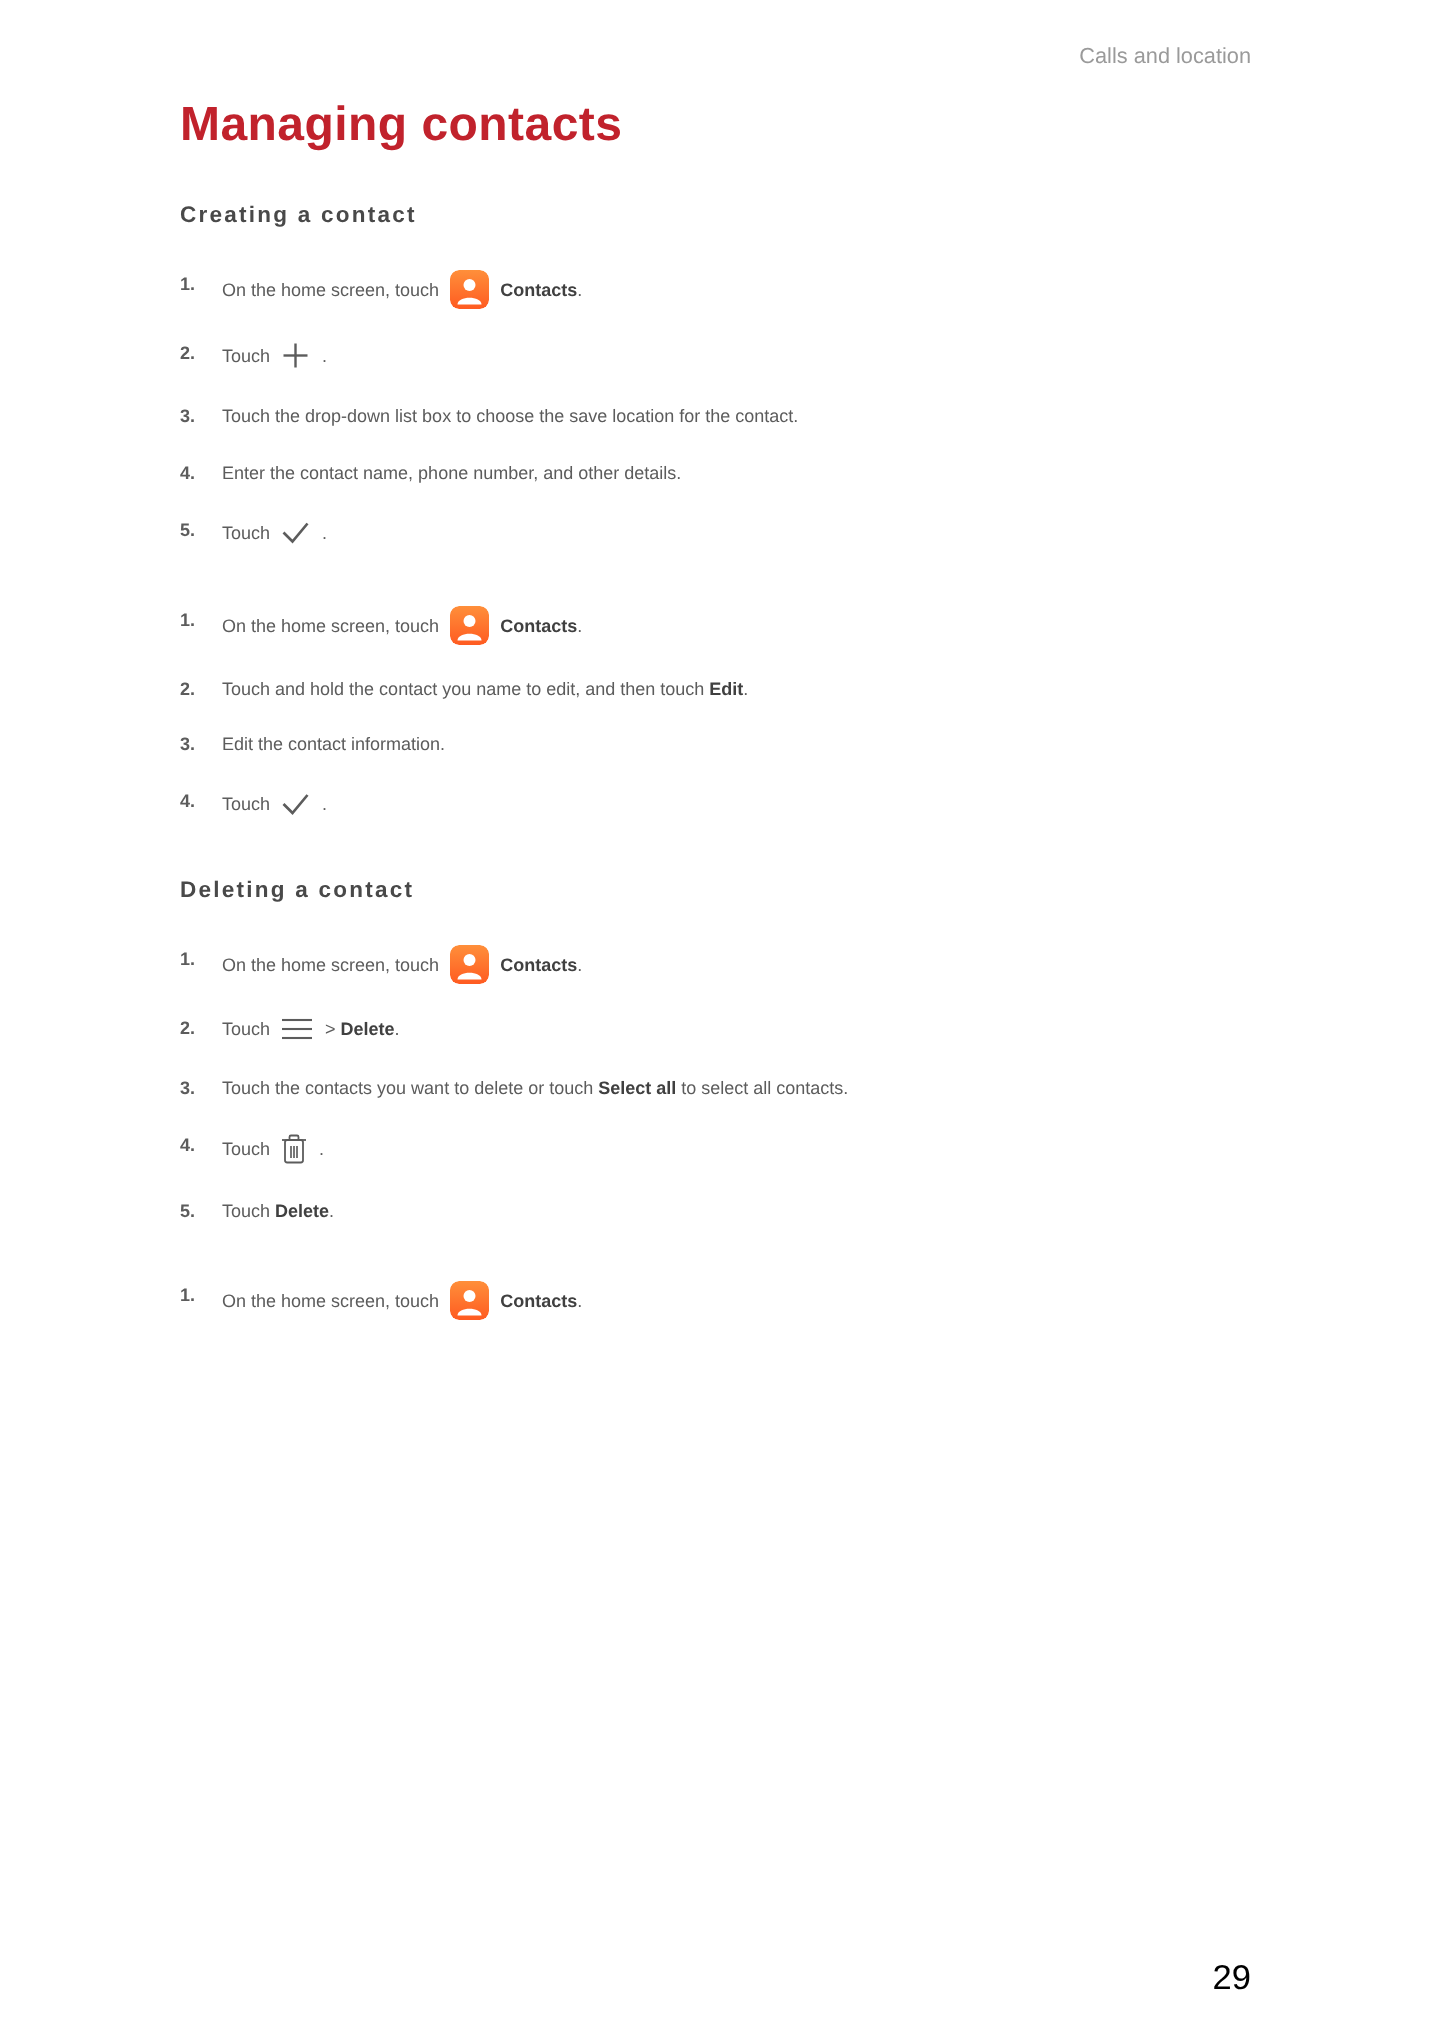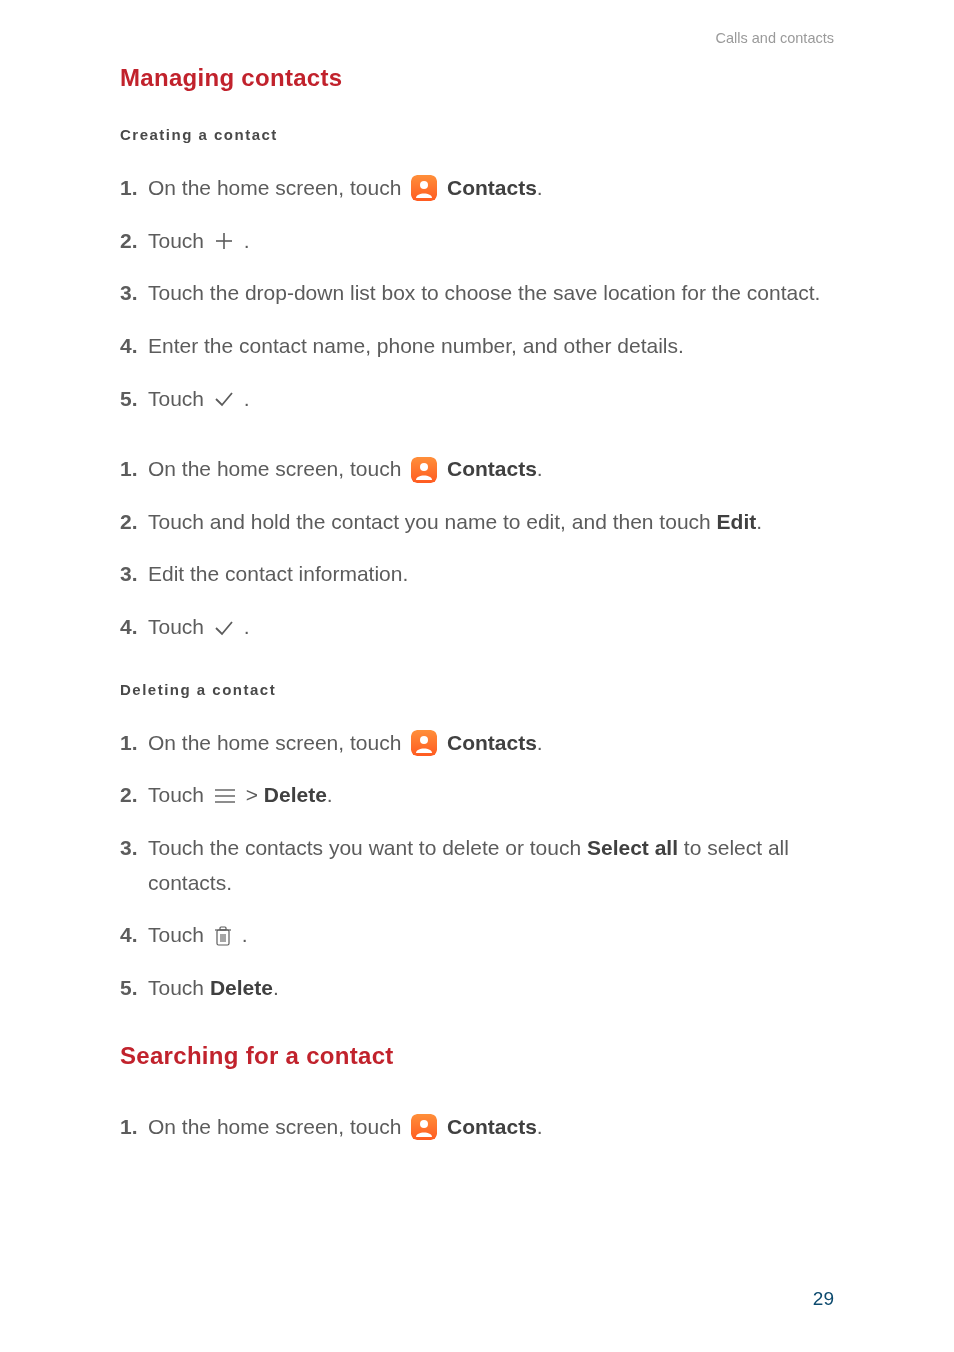--- a/index.html
+++ b/index.html
@@ -18,21 +18,21 @@
     position: relative;
   }
   .running-head {
     text-align: right;
     font-size: 14.5px;
     color: #9a9a9a;
     margin-bottom: 18px;
   }
   h1.doc-h1 {
     color: #c1222c;
-    font-size: 24px;
+    font-size: 32px;
     font-weight: 700;
     margin: 0 0 34px 0;
     letter-spacing: 0.3px;
   }
   h2.doc-h2 {
     color: #494949;
     font-size: 15px;
     font-weight: 700;
     margin: 0 0 28px 0;
     letter-spacing: 1.5px;
@@ -40,21 +40,21 @@
   ol.steps {
     list-style: none;
     padding: 0;
     margin: 0 0 36px 0;
     counter-reset: step;
   }
   ol.steps > li {
     counter-increment: step;
     position: relative;
     padding-left: 28px;
-    font-size: 21px;
+    font-size: 12px;
     line-height: 1.65;
     color: #5c5c5c;
     margin-bottom: 18px;
   }
   ol.steps > li::before {
     content: counter(step) ".";
     position: absolute;
     left: 0;
     top: 0;
     font-weight: 700;
@@ -77,31 +77,31 @@
   .contacts-icon svg { display: block; }
   .plus-icon, .check-icon, .menu-icon, .trash-icon {
     display: inline-block;
     vertical-align: middle;
     margin: 0 3px 2px 3px;
   }
   .plus-icon svg, .check-icon svg, .menu-icon svg, .trash-icon svg { display:block; }
   .page-number {
     position: absolute;
     right: 120px;
-    bottom: 42px;
-    font-size: 19px;
-    color: #0c4a6e;
+    bottom: 20px;
+    font-size: 23px;
+    color: #000000;
   }
 </style>
 </head>
 <body>
 
 <div class="page">
 
-  <div class="running-head">Calls and contacts</div>
+  <div class="running-head">Calls and location</div>
 
   <h1 class="doc-h1">Managing contacts</h1>
 
   <h2 class="doc-h2">Creating  a  contact</h2>
 
   <ol class="steps">
     <li>
       <span>On the home screen, touch </span>
       <span class="contacts-icon">
         <svg viewBox="0 0 26 26" width="26" height="26">
@@ -226,21 +226,20 @@
         </svg>
       </span>
       <span>.</span>
     </li>
 
     <li>
       <span>Touch </span><span class="strong">Delete</span><span>.</span>
     </li>
   </ol>
 
-  <h1 class="doc-h1" style="margin-top:20px; margin-bottom:40px;">Searching for a contact</h1>
 
   <ol class="steps">
     <li>
       <span>On the home screen, touch </span>
       <span class="contacts-icon">
         <svg viewBox="0 0 26 26" width="26" height="26">
           <rect x="0" y="0" width="26" height="26" rx="6" fill="url(#g1)"></rect>
           <circle cx="13" cy="10" r="4" fill="#ffffff"></circle>
           <path d="M5 23 C5 17 21 17 21 23 Z" fill="#ffffff"></path>
         </svg>

